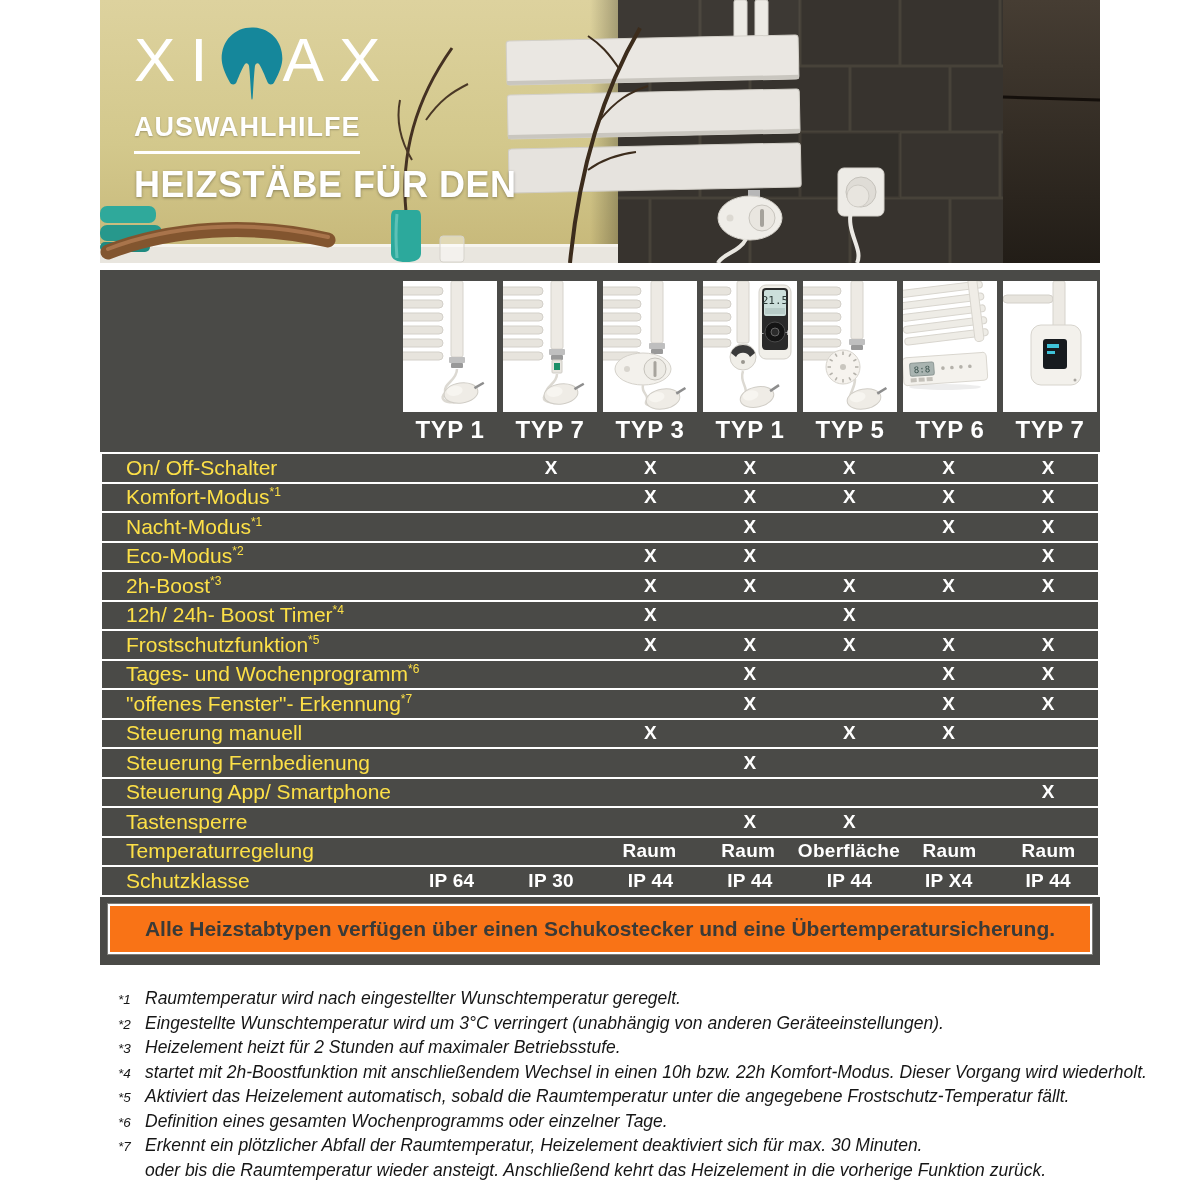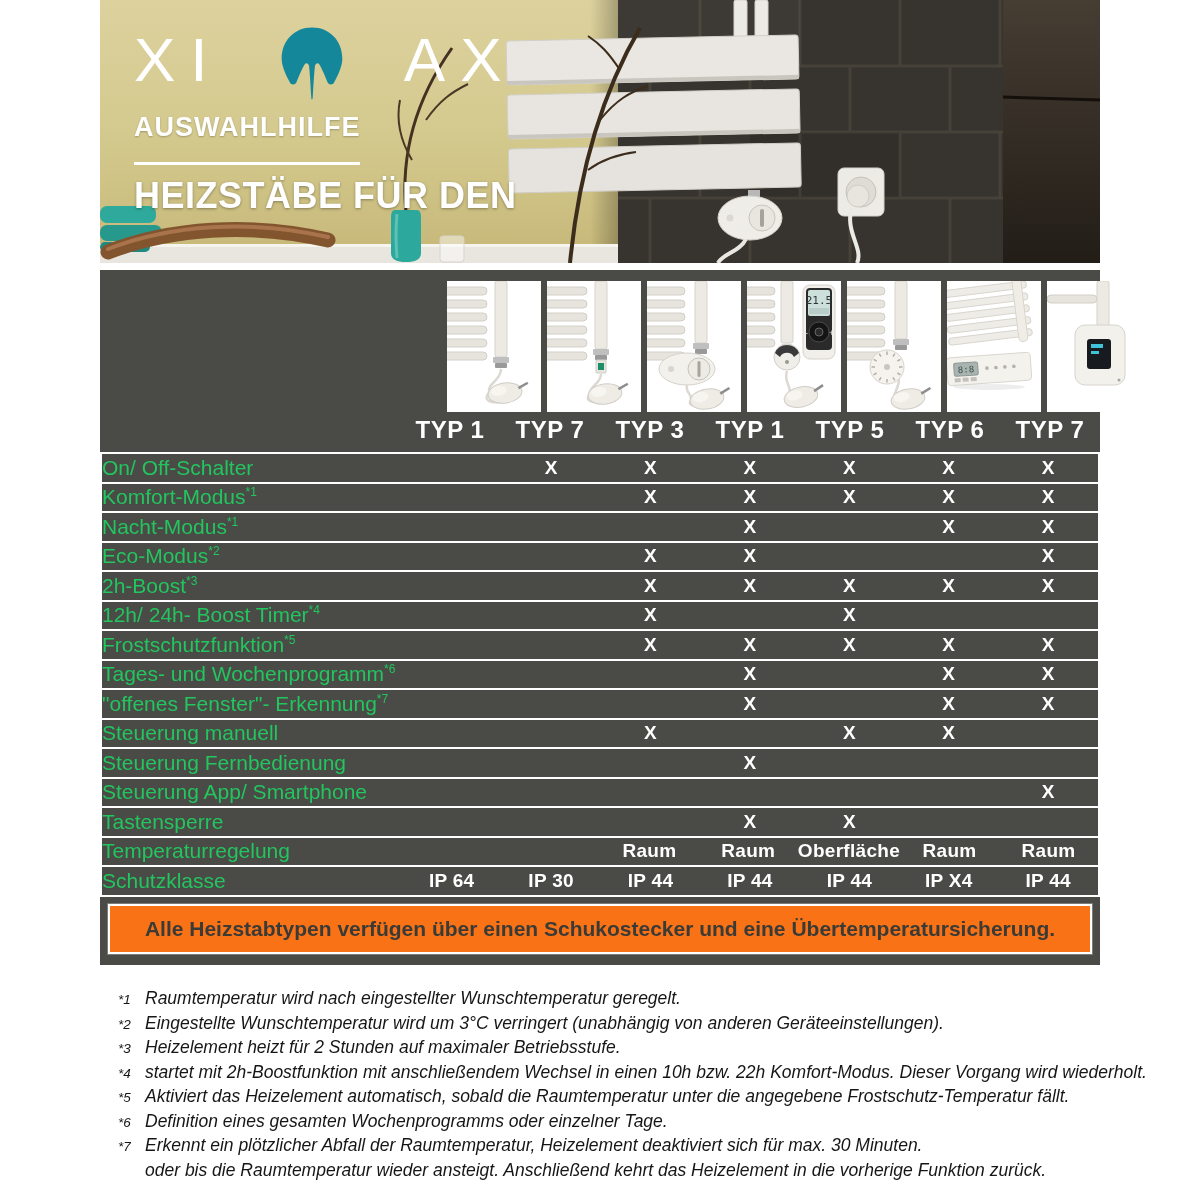--- a/index.html
+++ b/index.html
@@ -8,35 +8,35 @@
     font-family:"Liberation Sans",sans-serif;position:relative;overflow:hidden;
   }
   
   .hero{
     position:absolute;left:100px;top:0;width:1000px;height:263px;
     background:linear-gradient(180deg,#ddd29e 0%,#d3c88c 55%,#c6b778 100%);
     overflow:hidden;
   }
   .hero .scene{position:absolute;left:0;top:0;}
   .hero-text{position:absolute;left:34px;top:14px;z-index:5;color:#fff;}
-  .logo{display:flex;align-items:center;font-size:62px;font-weight:400;letter-spacing:15px;line-height:86px;height:92px;justify-content:space-between;}
+  .logo{display:flex;align-items:center;font-size:62px;font-weight:400;letter-spacing:15px;line-height:86px;height:92px;}
   .logo .logo-m{width:74px;height:90px;margin:6px -6px 0 -8px;}
   .eyebrow{display:inline-block;margin-top:6px;font-size:27px;font-weight:bold;letter-spacing:1px;
-    border-bottom:3px solid #fff;padding-bottom:19px;text-shadow:0 1px 2px rgba(0,0,0,.25);}
+    border-bottom:3px solid #fff;padding-bottom:8px;text-shadow:0 1px 2px rgba(0,0,0,.25);}
   .headline{font-size:36px;font-weight:bold;letter-spacing:.5px;line-height:45px;text-shadow:0 1px 3px rgba(0,0,0,.35);}
   .headline.first{margin-top:8px;}
   
   .panel{position:absolute;left:100px;top:270px;width:1000px;height:695px;background:#4a4a47;}
   .thead{position:relative;height:182px;}
-  .tile{position:absolute;top:11px;width:94px;height:131px;background:#fff;margin-left:44px;}
+  .tile{position:absolute;top:11px;width:94px;height:131px;background:#fff;}
   .typ{position:absolute;top:146px;width:100px;text-align:center;color:#fff;font-weight:bold;font-size:24px;letter-spacing:.5px;}
   .tbody{position:absolute;top:182px;left:0;width:1000px;box-sizing:border-box;border:2px solid #fff;background:#4a4a47;}
   .trow{display:flex;height:27.5px;border-bottom:2px solid #fff;align-items:center;}
   .trow:last-child{border-bottom:none;}
-  .tlabel{box-sizing:border-box;width:300px;padding-left:0;color:#22c55e;font-size:21px;white-space:nowrap;}
+  .tlabel{box-sizing:border-box;width:300px;padding-left:24px;color:#fde047;font-size:21px;white-space:nowrap;}
   .tlabel sup{font-size:12px;letter-spacing:0;}
   .tcell{flex:1;text-align:center;color:#fff;font-weight:bold;font-size:19px;letter-spacing:.3px;}
   .note{
     position:absolute;left:8px;right:8px;top:634px;height:46px;
     border:2px solid #fff;outline:1px solid #7c7c78;background:#f97316;
     display:flex;align-items:center;justify-content:center;
     font-weight:bold;font-size:21px;color:#3a3a37;
   }
   
   .footnotes{position:absolute;left:118px;top:986px;width:1010px;color:#161616;}

